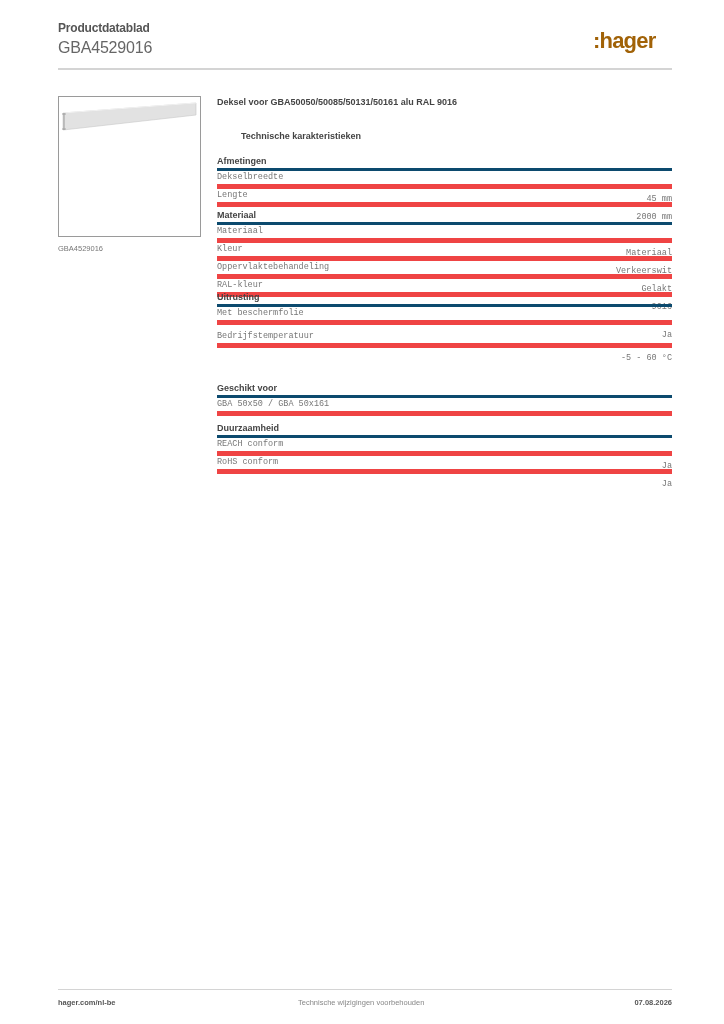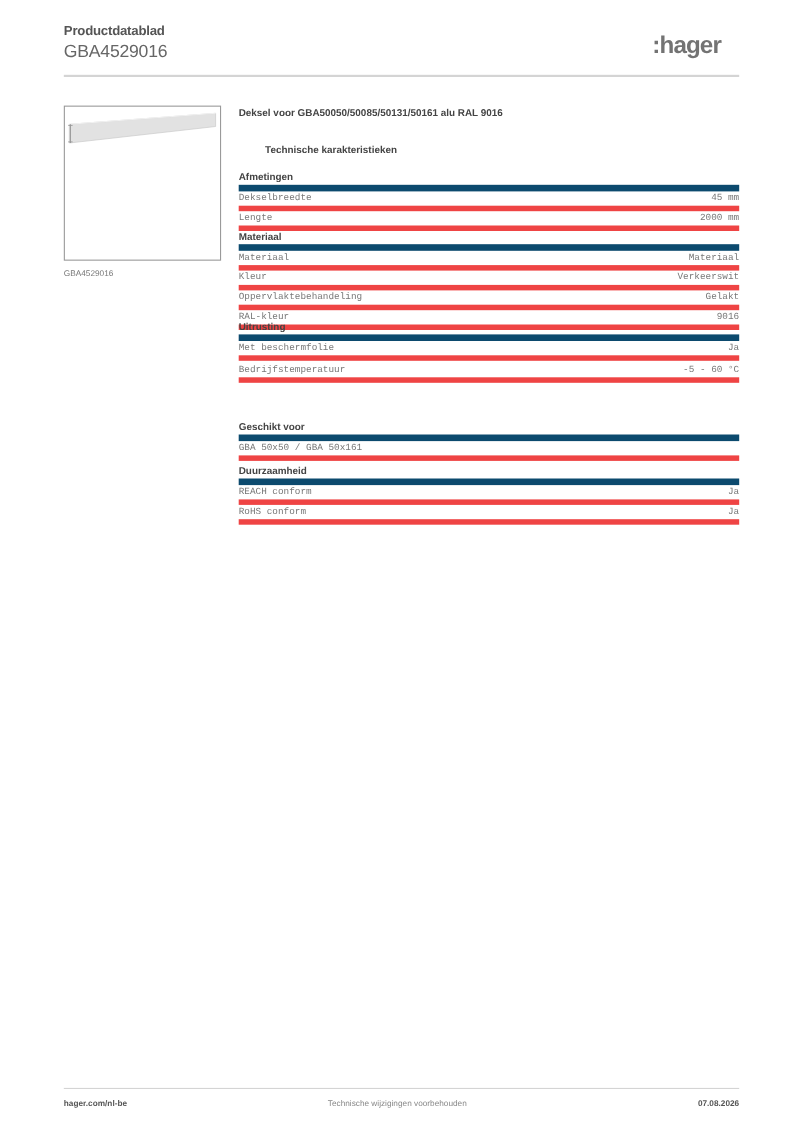--- a/index.html
+++ b/index.html
@@ -1,32 +1,32 @@
 <!DOCTYPE html>
 <html><head>
   <meta charset="utf-8">
   <style>
     html, body { margin: 0; padding: 0; background: #ffffff; }
     body { width: 724px; height: 1024px; position: relative; font-family: "Liberation Sans", sans-serif; color: #444; overflow: hidden; }
     .header-title { position: absolute; left: 58px; top: 21px; font-size: 12px; font-weight: bold; color: #555; letter-spacing: -0.2px; }
     .header-sub { position: absolute; left: 58px; top: 39px; font-size: 16px; color: #666; letter-spacing: -0.2px; }
-    .logo { position: absolute; left: 593px; top: 27px; font-size: 22px; font-weight: bold; color: #737373; letter-spacing: -0.8px; line-height: 28px; }
+    .logo { position: absolute; left: 593px; top: 27px; font-size: 22px; font-weight: bold; color: #a16207; letter-spacing: -0.8px; line-height: 28px; }
     .header-rule { position: absolute; left: 58px; top: 68px; width: 614px; height: 2px; background: #d4d4d4; }
 
     .img-box { position: absolute; left: 58px; top: 96px; width: 143px; height: 141px; border: 1px solid #9a9a9a; box-sizing: border-box; background: #fff; }
     .img-box svg { position: absolute; left: 0; top: 0; }
     .img-caption { position: absolute; left: 58px; top: 244px; font-size: 7.5px; color: #777; }
     .product-title { position: absolute; left: 217px; top: 97px; font-size: 9px; font-weight: bold; color: #444; }
     .tech-title { position: absolute; left: 217px; top: 131px; font-size: 9px; font-weight: bold; color: #444; margin-left: 24px; }
 
     .section { position: absolute; left: 217px; width: 455px; }
-    .section-title { font-size: 9px; font-weight: bold; color: #444; height: 13px; line-height: 13px; border-bottom: 6px solid #0c4a6e; }
+    .section-title { font-size: 9px; font-weight: bold; color: #444; height: 13px; line-height: 13px; border-bottom: 3px solid #0c4a6e; }
     .row { display: flex; justify-content: space-between; height: 13px; line-height: 13px; font-size: 8.5px; color: #777; border-bottom: 5px solid #ef4444; font-family: Liberation Mono, monospace; }
     .row .label { }
-    .row .value { text-align: center; }
+    .row .value { text-align: center; margin-top: 22px; }
 
     .footer-rule { position: absolute; left: 58px; top: 989px; width: 614px; height: 1px; background: #d4d4d4; }
     .footer-left { position: absolute; left: 58px; top: 998px; font-size: 7.5px; font-weight: bold; color: #555; }
     .footer-center { position: absolute; left: 298px; top: 998px; font-size: 7.5px; color: #888; }
     .footer-right { position: absolute; right: 52px; top: 998px; font-size: 7.5px; font-weight: bold; color: #555; }
   </style>
 </head>
 <body>
 
 <div>

